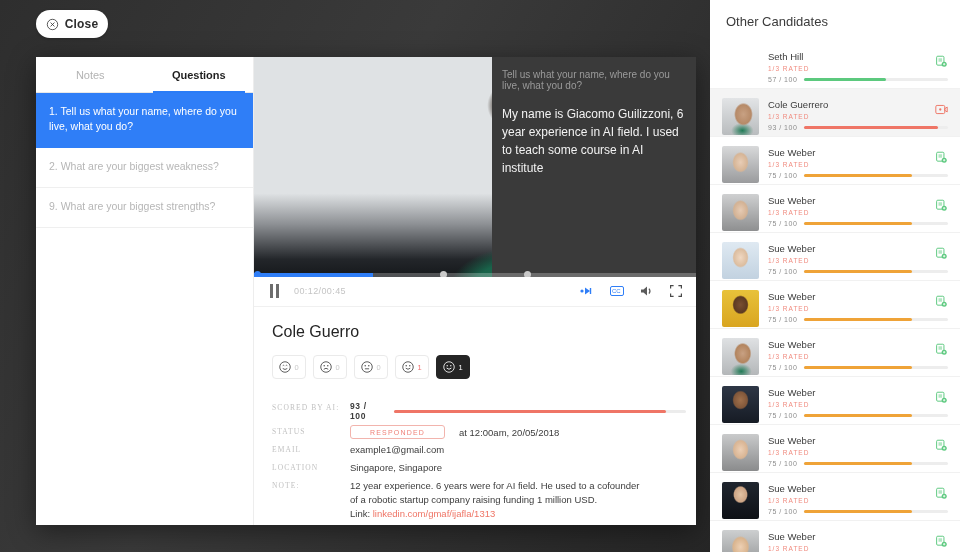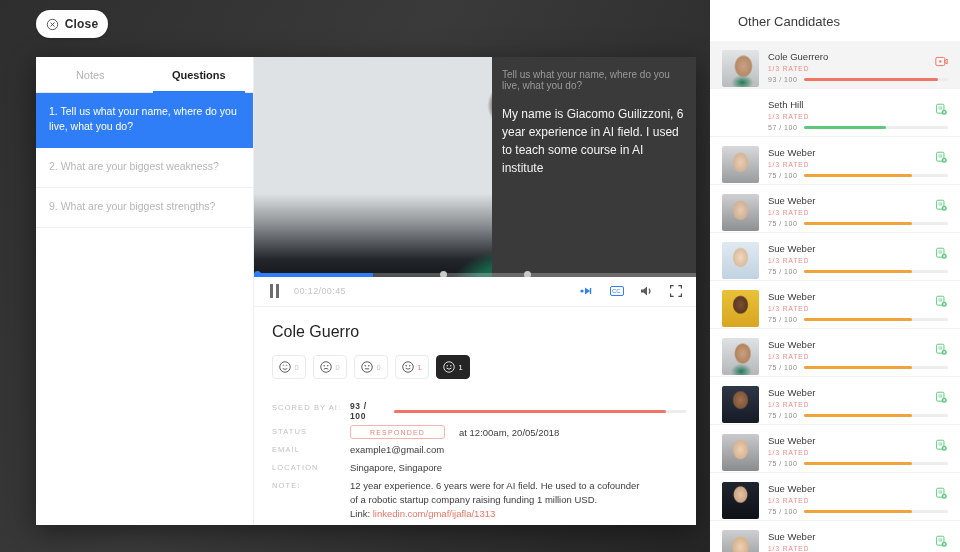--- a/index.html
+++ b/index.html
@@ -116,42 +116,42 @@
   }
   .emo.sel { background: #252525; border-color: #252525; }
   .emo .cnt { font-size: 7.5px; color: #c9c9c9; }
   .emo.has .cnt { color: #ef6f6f; }
   .emo.sel .cnt { color: #ffffff; }
 
   .facts { margin-top: 22px; font-size: 9px; }
   .frow { display: flex; margin-bottom: 4px; }
   .flab {
     width: 78px; flex: 0 0 78px; color: #c2c2c2; font-size: 7.5px;
-    letter-spacing: 1.1px; padding-top: 2px;
+    letter-spacing: 1.1px; padding-top: 2px; font-family: Liberation Serif, serif;
   }
   .fval { font-size: 9.5px; color: #3c3c3c; line-height: 14px; }
   .score-row { display: flex; align-items: center; gap: 10px; }
   .score-txt { font-size: 8.5px; color: #3c3c3c; letter-spacing:.6px; font-weight:bold; }
   .score-bar { width: 310px; height: 3px; background: #ececec; position: relative; border-radius:2px; }
   .score-bar i { position:absolute; left:0; top:0; height:100%; background: #ef7566; border-radius:2px; }
   .badge {
     display:inline-flex; align-items:center; justify-content:center;
     border: 1px solid #f2b4ad; color: #ef8279; border-radius: 3px;
     font-size: 7px; letter-spacing: 1.2px; height: 14px; width: 95px;
   }
   .badge-row { display:flex; align-items:center; gap: 14px; }
   .at-txt { font-size: 9.5px; color: #3c3c3c; }
   .link { color: #ef7566; text-decoration: none; }
 
   
   .sidebar {
     position: absolute; right: 0; top: 0; width: 250px; height: 552px;
     background: #ffffff; overflow: hidden;
   }
-  .sb-title { padding: 14px 16px 12px 28px; font-size: 13px; color: #3b3b3b; }
+  .sb-title { padding: 14px 16px 12px 16px; font-size: 13px; color: #3b3b3b; }
   .crow {
     display: flex; padding: 9px 12px 9px 12px; gap: 9px;
     border-bottom: 1px solid #f1f1f1; cursor: pointer; align-items: flex-start;
     position: relative; height: 48px;
   }
   .crow.active { background: #f4f4f4; }
   .avatar { width: 37px; height: 37px; flex: 0 0 37px; border-radius: 2px; overflow:hidden; }
   .cinfo { flex: 1; min-width: 0; padding-top: 1px; }
   .cname { font-size: 9.5px; color: #3a3a3a; }
   .crated { font-size: 6.5px; color: #f08a7e; letter-spacing: 1px; margin-top: 3px; }
@@ -335,58 +335,58 @@
           </div>
         </div>
       </div>
 
     </div>
   </div>
 
   <div class="sidebar">
     <div class="sb-title">Other Candidates</div>
     <div id="cand-list">
+        <div class="crow">
+          <div class="avatar" style="background:radial-gradient(ellipse 11px 14px at 50% 46%,#c79a78 0%,#a87а5e 60%,rgba(0,0,0,0) 72%),linear-gradient(#3a2a22,#1d1512);background-size:cover;"></div>
+          <div class="cinfo">
+            <div class="cname">Seth Hill</div>
+            <div class="crated">1/3 RATED</div>
+            <div class="cbar-row">
+              <span class="cscore">57 / 100</span>
+              <span class="cbar">
+                <i style="width:57%;background:#5cc97e"></i>
+              </span>
+            </div>
+          </div>
+          <div class="crow-icon"><svg viewBox="0 0 16 16" width="13" height="13">
+              <rect x="2" y="1.5" width="9" height="11" rx="1.4" fill="none" stroke="#5cc97e" stroke-width="1.2"></rect>
+              <path d="M4.3 5 h4.4 M4.3 7.3 h4.4" stroke="#5cc97e" stroke-width="1"></path>
+              <circle cx="11.3" cy="11.3" r="3.1" fill="#5cc97e"></circle>
+              <path d="M11.3 9.8 v3 M9.8 11.3 h3" stroke="#ffffff" stroke-width="1"></path>
+            </svg></div>
+        </div>
         <div class="crow active">
           <div class="avatar" style="background:radial-gradient(ellipse 13px 16px at 58% 44%,#c8a183 0%,#b68a68 60%,rgba(0,0,0,0) 72%),radial-gradient(ellipse 16px 11px at 55% 88%,#1f7a55 0%,rgba(31,122,85,0) 70%),linear-gradient(#e2e4e6,#b9bcbe);background-size:cover;"></div>
           <div class="cinfo">
             <div class="cname">Cole Guerrero</div>
             <div class="crated">1/3 RATED</div>
             <div class="cbar-row">
               <span class="cscore">93 / 100</span>
               <span class="cbar">
                 <i style="width:93%;background:#ef7566"></i>
               </span>
             </div>
           </div>
           <div class="crow-icon"><svg viewBox="0 0 16 16" width="13" height="13">
               <rect x="1" y="3" width="11" height="10" rx="1.6" fill="none" stroke="#ef7566" stroke-width="1.2"></rect>
               <path d="M12 7 L15 5 V11 L12 9 Z" fill="none" stroke="#ef7566" stroke-width="1.2"></path>
               <circle cx="6.5" cy="8" r="1.4" fill="#ef7566"></circle>
             </svg></div>
         </div>
         <div class="crow">
-          <div class="avatar" style="background:radial-gradient(ellipse 11px 14px at 50% 46%,#c79a78 0%,#a87а5e 60%,rgba(0,0,0,0) 72%),linear-gradient(#3a2a22,#1d1512);background-size:cover;"></div>
-          <div class="cinfo">
-            <div class="cname">Seth Hill</div>
-            <div class="crated">1/3 RATED</div>
-            <div class="cbar-row">
-              <span class="cscore">57 / 100</span>
-              <span class="cbar">
-                <i style="width:57%;background:#5cc97e"></i>
-              </span>
-            </div>
-          </div>
-          <div class="crow-icon"><svg viewBox="0 0 16 16" width="13" height="13">
-              <rect x="2" y="1.5" width="9" height="11" rx="1.4" fill="none" stroke="#5cc97e" stroke-width="1.2"></rect>
-              <path d="M4.3 5 h4.4 M4.3 7.3 h4.4" stroke="#5cc97e" stroke-width="1"></path>
-              <circle cx="11.3" cy="11.3" r="3.1" fill="#5cc97e"></circle>
-              <path d="M11.3 9.8 v3 M9.8 11.3 h3" stroke="#ffffff" stroke-width="1"></path>
-            </svg></div>
-        </div>
-        <div class="crow">
           <div class="avatar" style="background:radial-gradient(ellipse 11px 14px at 50% 44%,#e8cdb6 0%,#d6b596 62%,rgba(0,0,0,0) 74%),linear-gradient(#d8d9da,#9a9b9d);background-size:cover;"></div>
           <div class="cinfo">
             <div class="cname">Sue Weber</div>
             <div class="crated">1/3 RATED</div>
             <div class="cbar-row">
               <span class="cscore">75 / 100</span>
               <span class="cbar">
                 <i style="width:75%;background:#efa338"></i>
               </span>
             </div>

